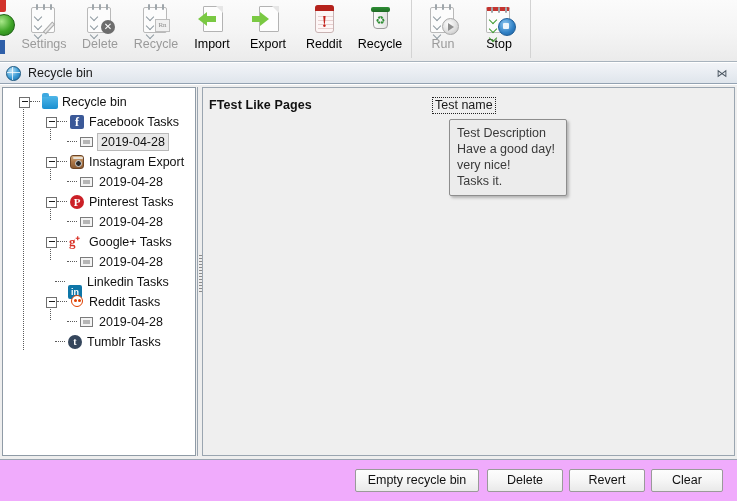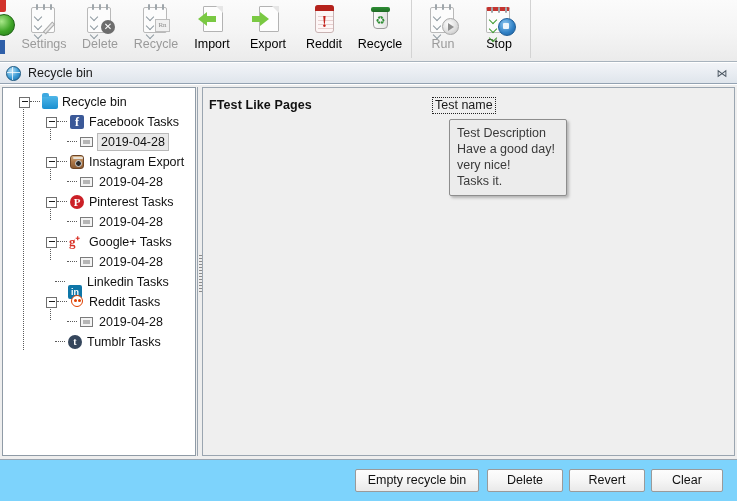--- a/index.html
+++ b/index.html
@@ -316,21 +316,21 @@
     content:""; position:absolute; left:2px; top:2px; width:7px;height:4px;
     background:#b5b5b5;
   }
 
   
   #bottom-bar {
     position: absolute;
     left: 0; top: 459px;
     width: 737px;
     height: 42px;
-    background: #7dd3fc;
+    background: #f0abfc;
     border-top: 1px solid #9aa5b0;
     box-sizing: border-box;
   }
   #bottom-bar .btn {
     position: absolute;
     top: 9px;
     height: 23px;
     background: linear-gradient(to bottom,#fdfdfd 0%,#f6f6f6 48%,#e9e9e9 100%);
     border: 1px solid #9a9a9a;
     border-radius: 2px;

